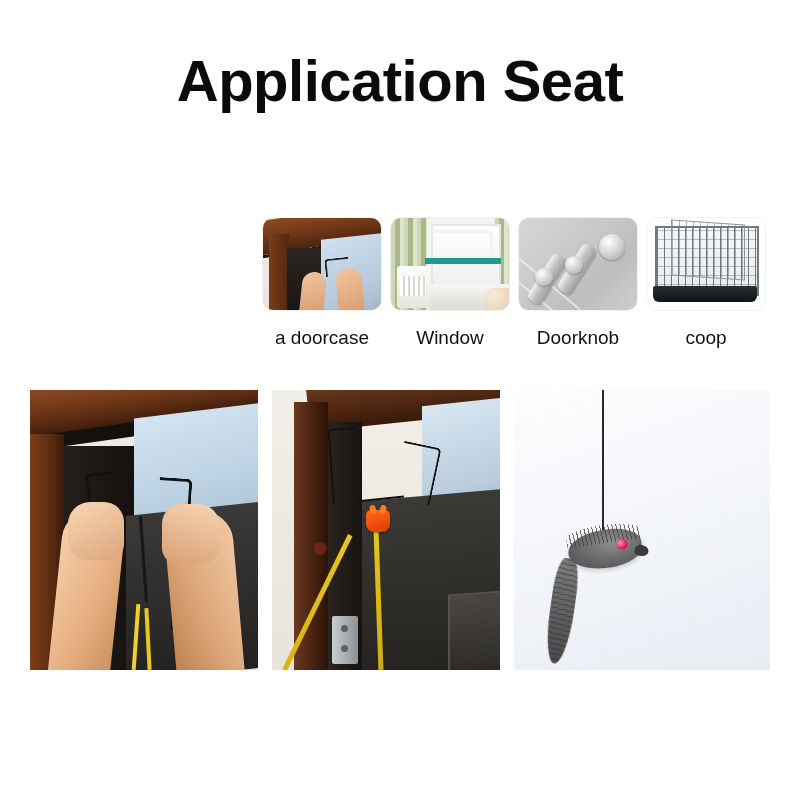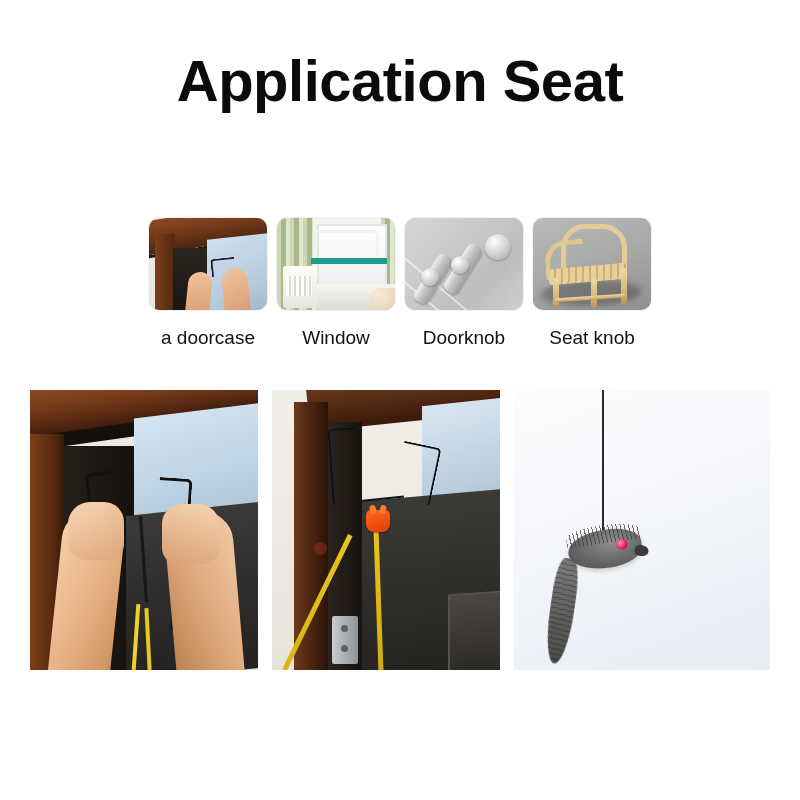--- a/index.html
+++ b/index.html
@@ -31,21 +31,21 @@
   }
 
   
   .thumb-strip {
     position: absolute;
     left: 30px;
     top: 218px;
     width: 740px;
     height: 140px;
     display: flex;
-    justify-content: center;
+    justify-content: flex-end;
   }
   .thumb-cell {
     width: 128px;
     display: flex;
     flex-direction: column;
     align-items: center;
   }
   .thumb-frame {
     width: 118px;
     height: 92px;
@@ -492,35 +492,30 @@
       <div class="t2-groove" style="top:56px;"></div>
       <div class="t2-handle" style="left:20px; top:34px; width:16px; height:54px; transform:rotate(32deg);"></div>
       <div class="t2-rose" style="left:16px; top:50px; width:18px; height:18px;"></div>
       <div class="t2-handle" style="left:50px; top:24px; width:16px; height:54px; transform:rotate(32deg);"></div>
       <div class="t2-rose" style="left:46px; top:38px; width:18px; height:18px;"></div>
       <div class="t2-rose" style="left:80px; top:16px; width:26px; height:26px;"></div>
     </div>
     <div class="thumb-label">Doorknob</div>
   </div>
 
+
   <div class="thumb-cell">
-    <div class="thumb-frame">
-      <div class="t4-bg"></div>
-      <div class="t4-shadow"></div>
-      <div class="t4-backrest"></div>
-      <div class="t4-armloop"></div>
-      <div class="t4-seat"></div>
-      <div class="t4-part" style="left:20px; top:60px; width:6px; height:30px;"></div>
-      <div class="t4-part" style="left:58px; top:60px; width:6px; height:30px;"></div>
-      <div class="t4-part" style="left:88px; top:50px; width:6px; height:36px;"></div>
-      <div class="t4-part" style="left:22px; top:78px; width:70px; height:4px; transform:skewY(-4deg);"></div>
+    <div class="thumb-frame" style="background:#ffffff;">
+      <div class="t5-bg"></div>
+      <div class="t5-cage"></div>
+      <div class="t5-cage-inner"></div>
+      <div class="t5-tray"></div>
     </div>
-    <div class="thumb-label">Seat knob</div>
-  </div>
-
+    <div class="thumb-label">coop</div>
+  </div>
 
 </div>
 
 <div class="photo-row">
 
   <div class="photo p1">
     <div class="p1-wall"></div>
     <div class="p1-frame-top"></div>
     <div class="p1-frame-left"></div>
     <div class="p1-jamb"></div>

